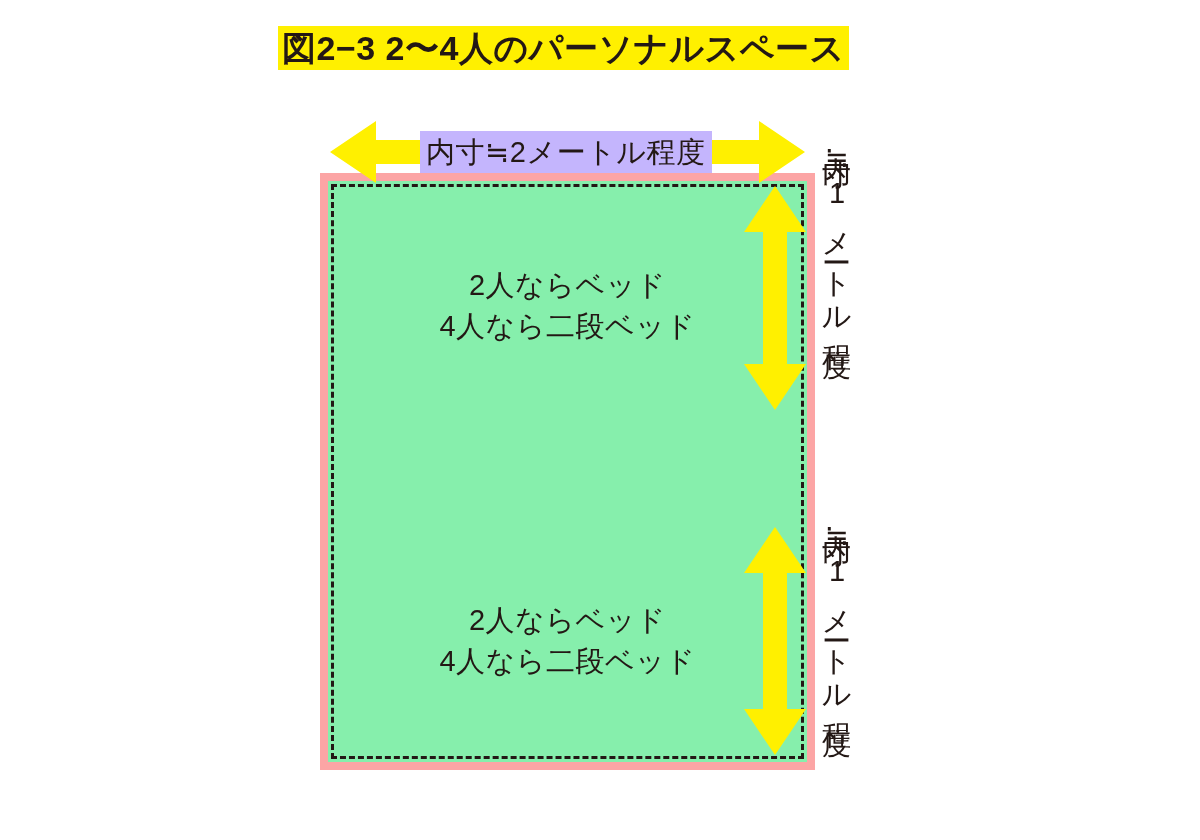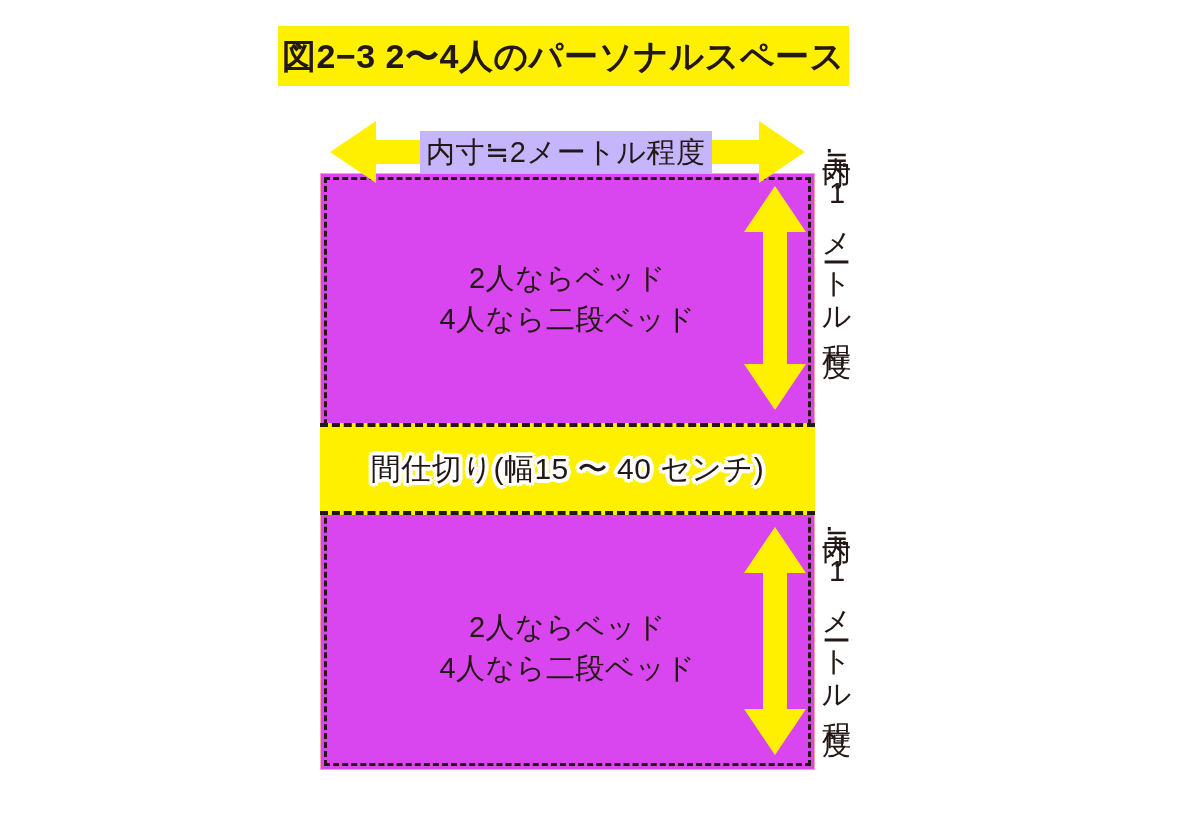--- a/index.html
+++ b/index.html
@@ -18,41 +18,41 @@
 
   
   #title-bar {
     position: absolute;
     left: 278px;
     top: 26px;
     height: 44px;
     display: flex;
     align-items: center;
     background: #FFF000;
-    padding: 8px 4px;
+    padding: 0 4px;
   }
   #title-text {
     font-size: 34px;
     font-weight: bold;
     letter-spacing: 0.5px;
     color: #231815;
     white-space: nowrap;
     line-height: 1;
   }
 
   
   #room-box {
     position: absolute;
     left: 320px;
     top: 173px;
     width: 495px;
     height: 597px;
-    border: 1px solid #fca5a5;
+    border: 8px solid #fca5a5;
     box-sizing: border-box;
-    background: #d946ef;
+    background: #86efac;
   }
   #room-box-inner {
     position: absolute;
     left: 3px;
     top: 3px;
     right: 3px;
     bottom: 3px;
     border: 3px dashed #231815;
     box-sizing: border-box;
     pointer-events: none;
@@ -153,23 +153,20 @@
 </div>
 
 <div id="room-box">
   <div id="room-box-inner"></div>
 
   <div class="room" id="room-upper">
     <div class="room-line">2人ならベッド</div>
     <div class="room-line">4人なら二段ベッド</div>
   </div>
 
-  <div id="partition">
-    <span id="partition-text">間仕切り(幅15 〜 40 センチ)</span>
-  </div>
 
   <div class="room" id="room-lower">
     <div class="room-line">2人ならベッド</div>
     <div class="room-line">4人なら二段ベッド</div>
   </div>
 </div>
 
 <svg id="arrow-layer" viewBox="0 0 1200 840">
 
   <g fill="#FFF000">

